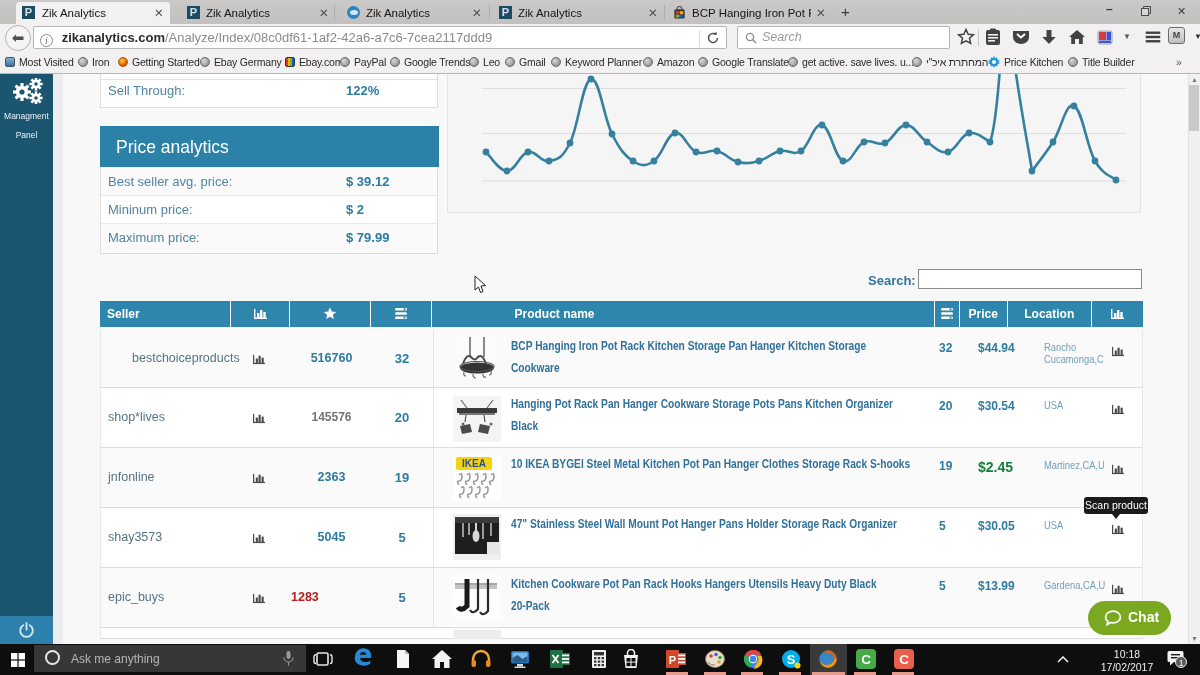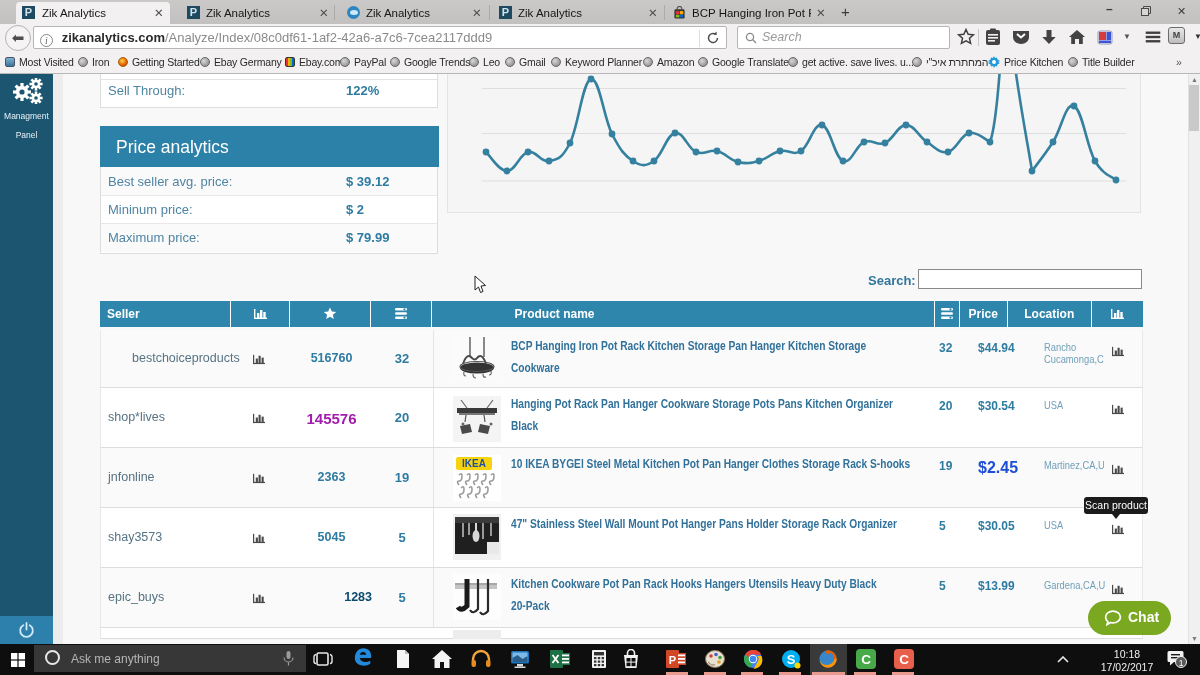--- a/index.html
+++ b/index.html
@@ -391,21 +391,21 @@
     <div style="position:absolute; left:7px; top:22px; color:#567383; font-size:12.5px;">shop*lives</div>
     <div style="position:absolute; left:151px; top:22px;"><svg width="14" height="12" viewBox="0 0 15 13">
           <g fill="#4a4a4a">
             <rect x="1" y="2" width="1.3" height="10"></rect>
             <rect x="1" y="10.7" width="13" height="1.3"></rect>
             <rect x="4" y="6" width="2.3" height="5"></rect>
             <rect x="7" y="3" width="2.3" height="8"></rect>
             <rect x="10.3" y="5" width="2.3" height="6"></rect>
           </g>
         </svg></div>
-    <div style="position:absolute; left:190px; top:22px; width:81px; text-align:center; color:#a21caf; font-weight:bold; font-size:15px;">145576</div>
+    <div style="position:absolute; left:190px; top:22px; width:81px; text-align:center; color:#737373; font-weight:bold; font-size:12px;">145576</div>
     <div style="position:absolute; left:271px; top:22px; width:60px; text-align:center; color:#2e7ba2; font-weight:bold; font-size:13px;">20</div>
     <div style="position:absolute; left:331.5px; top:0; height:100%; border-left:1px solid #e5e5e5;"></div>
     <svg width="48" height="46" viewBox="0 0 48 46" style="position:absolute;left:352px;top:8px;">
         <rect width="48" height="46" fill="#f4f4f4"></rect>
         <path d="M8 4 L14 12 M40 4 L34 12" stroke="#666" stroke-width="1.2" fill="none"></path>
         <rect x="4" y="12" width="40" height="5" fill="#3a3a3a"></rect>
         <rect x="6" y="17" width="36" height="2" fill="#777"></rect>
         <path d="M13 19 l-1 7 M31 19 l1 7" stroke="#555" stroke-width="1.2" fill="none"></path>
         <path d="M7 30 l10 -2 2 8 -10 2z" fill="#4a4a4a"></path>
         <path d="M27 28 l10 2 -2 8 -10 -2z" fill="#4a4a4a"></path>
@@ -451,21 +451,21 @@
           <path d="M30 20 q3 -3 3 1 q0 5 -3 5 q-3 0 0 4"></path>
           <path d="M38 20 q3 -3 3 1 q0 5 -3 5 q-3 0 0 4"></path>
           <path d="M8 33 q3 -3 3 1 q0 5 -3 5 q-3 0 0 4"></path>
           <path d="M16 33 q3 -3 3 1 q0 5 -3 5 q-3 0 0 4"></path>
           <path d="M24 33 q3 -3 3 1 q0 5 -3 5 q-3 0 0 4"></path>
           <path d="M32 33 q3 -3 3 1 q0 5 -3 5 q-3 0 0 4"></path>
         </g>
       </svg>
     <div style="position:absolute; left:410px; top:5px; width:540px; color:#31719a; font-weight:bold; font-size:12px; line-height:22px; transform:scaleX(0.85); transform-origin:0 0;">10 IKEA BYGEl Steel Metal Kitchen Pot Pan Hanger Clothes Storage Rack S-hooks</div>
     <div style="position:absolute; left:838px; top:11px; color:#2e7ba2; font-weight:bold; font-size:12px;">19</div>
-    <div style="position:absolute; left:877px; top:11px; color:#1d4ed8; font-weight:bold; font-size:16px;">$2.45</div>
+    <div style="position:absolute; left:877px; top:11px; color:#15803d; font-weight:bold; font-size:14px;">$2.45</div>
     <div style="position:absolute; left:943px; top:12px; width:88px; color:#6f9fb9; font-size:11px; line-height:11.5px; transform:scaleX(0.85); transform-origin:0 0;">Martinez,CA,U</div>
     <div style="position:absolute; left:1010px; top:13px;"><svg width="14" height="12" viewBox="0 0 15 13">
           <g fill="#4a4a4a">
             <rect x="1" y="2" width="1.3" height="10"></rect>
             <rect x="1" y="10.7" width="13" height="1.3"></rect>
             <rect x="4" y="6" width="2.3" height="5"></rect>
             <rect x="7" y="3" width="2.3" height="8"></rect>
             <rect x="10.3" y="5" width="2.3" height="6"></rect>
           </g>
         </svg></div>
@@ -516,21 +516,21 @@
     <div style="position:absolute; left:7px; top:22px; color:#567383; font-size:12.5px;">epic_buys</div>
     <div style="position:absolute; left:151px; top:22px;"><svg width="14" height="12" viewBox="0 0 15 13">
           <g fill="#4a4a4a">
             <rect x="1" y="2" width="1.3" height="10"></rect>
             <rect x="1" y="10.7" width="13" height="1.3"></rect>
             <rect x="4" y="6" width="2.3" height="5"></rect>
             <rect x="7" y="3" width="2.3" height="8"></rect>
             <rect x="10.3" y="5" width="2.3" height="6"></rect>
           </g>
         </svg></div>
-    <div style="position:absolute; left:190px; top:22px; width:81px; text-align:right; color:#0c4a6e; font-weight:bold; font-size:12.5px;">1283</div>
+    <div style="position:absolute; left:190px; top:22px; width:81px; text-align:left; color:#b91c1c; font-weight:bold; font-size:12.5px;">1283</div>
     <div style="position:absolute; left:271px; top:22px; width:60px; text-align:center; color:#2e7ba2; font-weight:bold; font-size:13px;">5</div>
     <div style="position:absolute; left:331.5px; top:0; height:100%; border-left:1px solid #e5e5e5;"></div>
     <svg width="48" height="46" viewBox="0 0 48 46" style="position:absolute;left:352px;top:6px;">
         <rect width="48" height="46" fill="#fdfdfd"></rect>
         <rect x="2" y="9" width="42" height="6" fill="#c4c4c4"></rect>
         <rect x="2" y="9" width="42" height="2" fill="#a8a8a8"></rect>
         <path d="M14 5 v27 q-6 6 -9 1" stroke="#1a1a1a" stroke-width="5" fill="none"></path>
         <path d="M25 5 v30 q-5 6 -8 1" stroke="#2a2a2a" stroke-width="2.2" fill="none"></path>
         <path d="M35 5 v32 q-5 6 -8 1" stroke="#2a2a2a" stroke-width="2.2" fill="none"></path>
       </svg>

